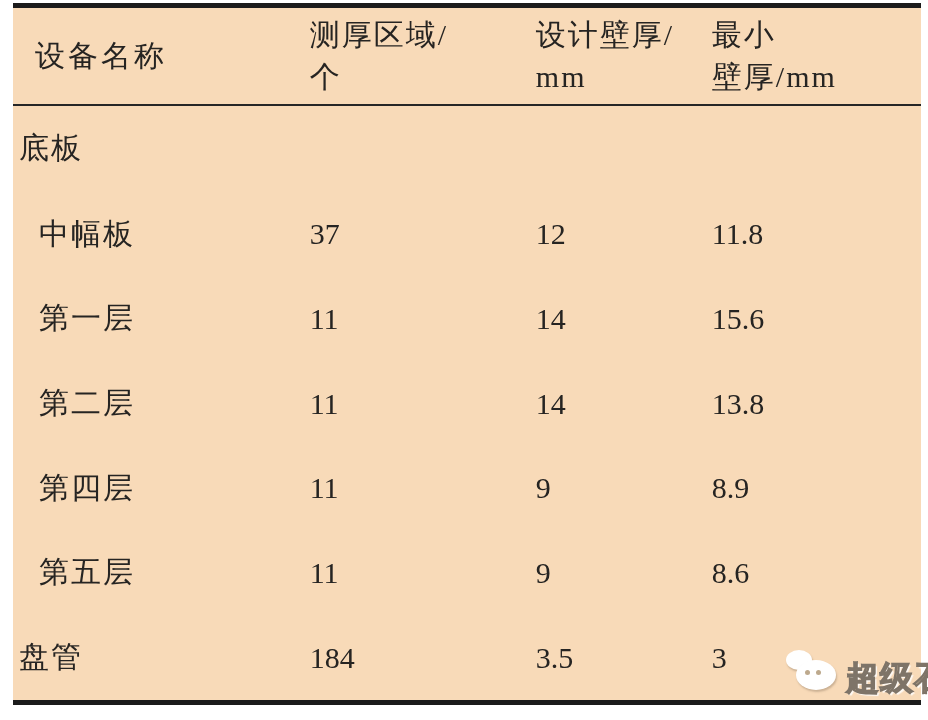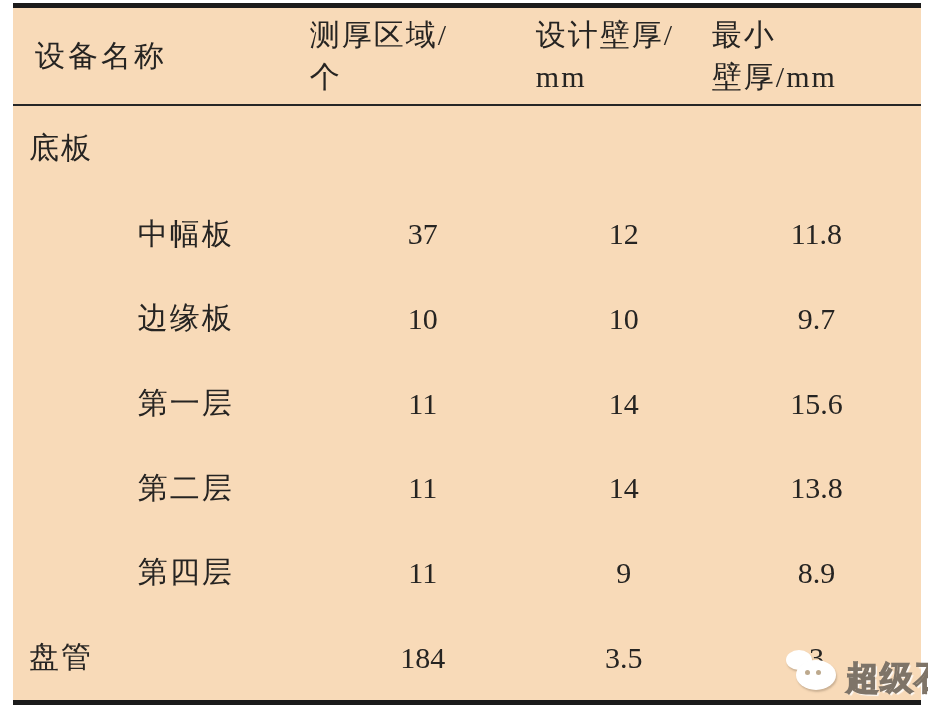--- a/index.html
+++ b/index.html
@@ -53,26 +53,26 @@
   .hline { line-height: 42px; text-align: left; letter-spacing: 2px; }
   thead th.h-name .hline { text-align: left; letter-spacing: 3px; }
 
   tbody td {
     font-size: 30px;
     vertical-align: middle;
     padding: 0;
   }
   tbody td.name {
     text-align: left;
-    padding-left: 16px;
+    padding-left: 6px;
     letter-spacing: 2px;
     white-space: nowrap;
   }
-  tbody td.name.indent { padding-left: 49px; text-align: center; }
-  tbody td.num { text-align: center; }
+  tbody td.name.indent { padding-left: 26px; }
+  tbody td.num { }
 
   .watermark {
     position: absolute;
     left: 776px;
     top: 646px;
     width: 150px;
     height: 56px;
     pointer-events: none;
   }
   .bubble {
@@ -143,42 +143,42 @@
             <td class="num"></td>
             <td class="num"></td>
           </tr>
           <tr>
             <td class="name indent">中幅板</td>
             <td class="num">37</td>
             <td class="num">12</td>
             <td class="num">11.8</td>
           </tr>
           <tr>
-            <td class="name indent">边缘板</td>
-            <td class="num">10</td>
-            <td class="num">10</td>
-            <td class="num">9.7</td>
-          </tr>
-          <tr>
             <td class="name indent">第一层</td>
             <td class="num">11</td>
             <td class="num">14</td>
             <td class="num">15.6</td>
           </tr>
           <tr>
             <td class="name indent">第二层</td>
             <td class="num">11</td>
             <td class="num">14</td>
             <td class="num">13.8</td>
           </tr>
           <tr>
             <td class="name indent">第四层</td>
             <td class="num">11</td>
             <td class="num">9</td>
             <td class="num">8.9</td>
+          </tr>
+          <tr>
+            <td class="name indent">第五层</td>
+            <td class="num">11</td>
+            <td class="num">9</td>
+            <td class="num">8.6</td>
           </tr>
           <tr>
             <td class="name">盘管</td>
             <td class="num">184</td>
             <td class="num">3.5</td>
             <td class="num">3</td>
           </tr>
         </tbody>
     </table>
   </div>

